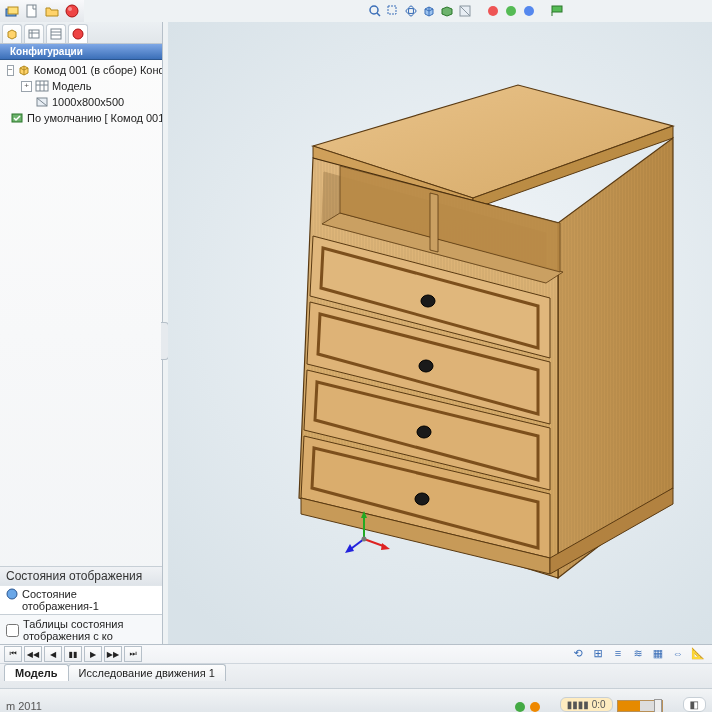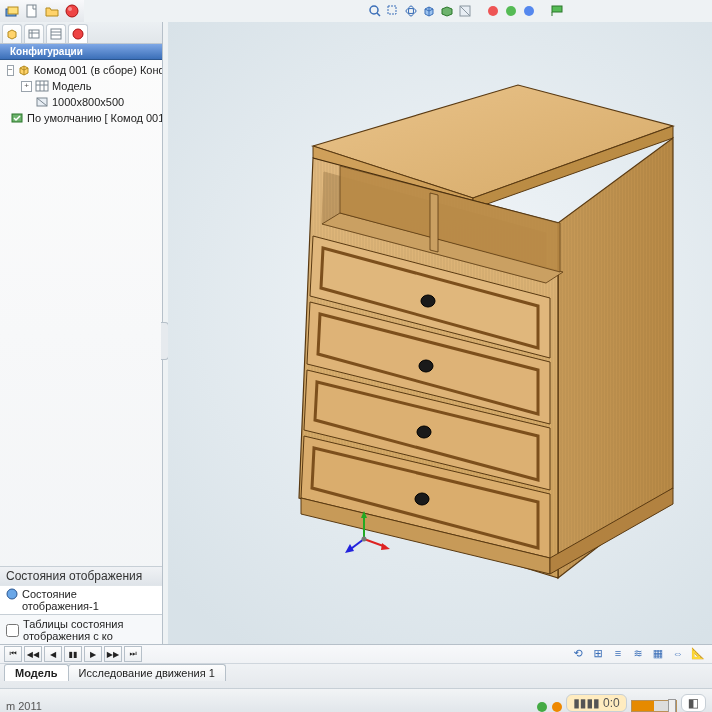--- a/index.html
+++ b/index.html
@@ -39,21 +39,21 @@
   .vcr-row{display:flex;align-items:center;padding:1px 4px;gap:2px;border-bottom:1px solid #cfd6dd}
   .vcr-btn{width:16px;height:14px;border:1px solid #b6c0c9;background:linear-gradient(#fdfdfd,#eceff2);display:flex;align-items:center;justify-content:center;font-size:8px;cursor:pointer}
   .doc-tab-row{display:flex;align-items:flex-end;gap:0;padding:0 4px}
   .doc-tab{padding:2px 10px;border:1px solid #b6c0c9;border-bottom:none;background:linear-gradient(#fdfdfd,#eceff2);border-radius:3px 3px 0 0;font-size:11px;cursor:pointer;margin-right:-1px}
   .doc-tab.active{background:#fff;font-weight:bold}
   .right-tools{position:absolute;right:6px;bottom:26px;height:20px;display:flex;align-items:center;gap:4px}
   .right-tools .ico{width:16px;height:16px;display:flex;align-items:center;justify-content:center;cursor:pointer}
 
   .status-bar{position:absolute;left:0;right:0;bottom:0;height:23px;background:linear-gradient(#f2f4f6,#e1e6ea);border-top:1px solid #c7cfd6;display:flex;align-items:flex-end;padding:0 6px;font-size:11px;color:#555}
   .status-spacer{flex:1}
-  .status-pill{border:1px solid #c7cfd6;padding:1px 6px;border-radius:6px;margin-left:4px;background:#fff;font-size:12px}
+  .status-pill{border:1px solid #c7cfd6;padding:1px 6px;border-radius:6px;margin-left:20px;background:#fff;font-size:10px}
   .status-slider{width:44px;height:10px;background:linear-gradient(90deg,#e68a00 0 50%,#ddd 50% 100%);border:1px solid #b89058;position:relative;margin-left:4px}
   .status-slider::after{content:"";position:absolute;right:0;top:-2px;width:6px;height:14px;background:#eee;border:1px solid #999}
   .status-dot{width:10px;height:10px;border-radius:50%;margin-left:5px}
 
   svg{display:block}
 </style>
 </head>
 <body>
 
 <div class="toolbar-top">

